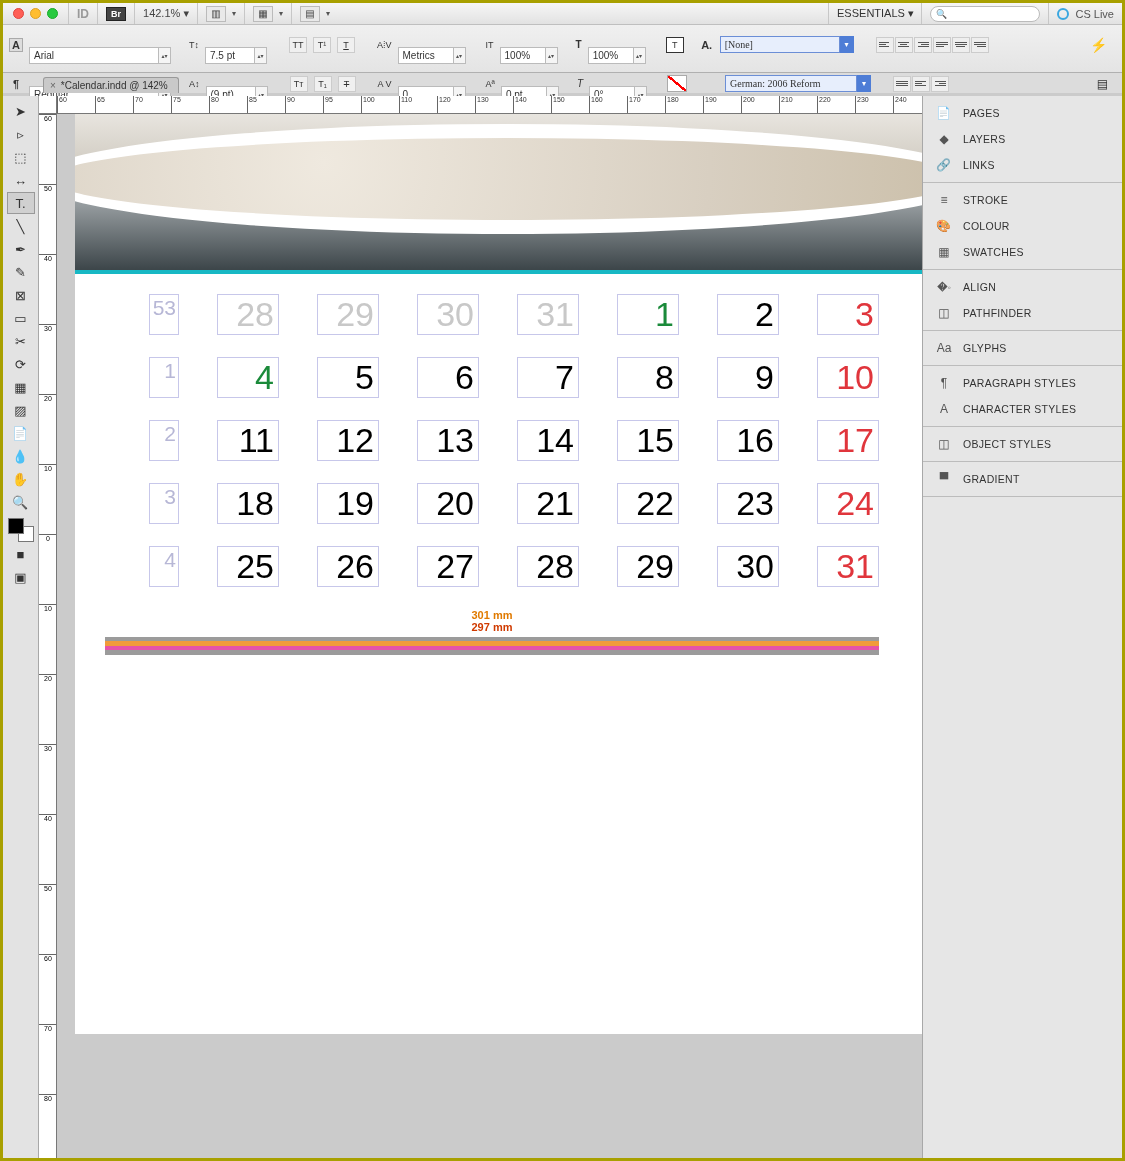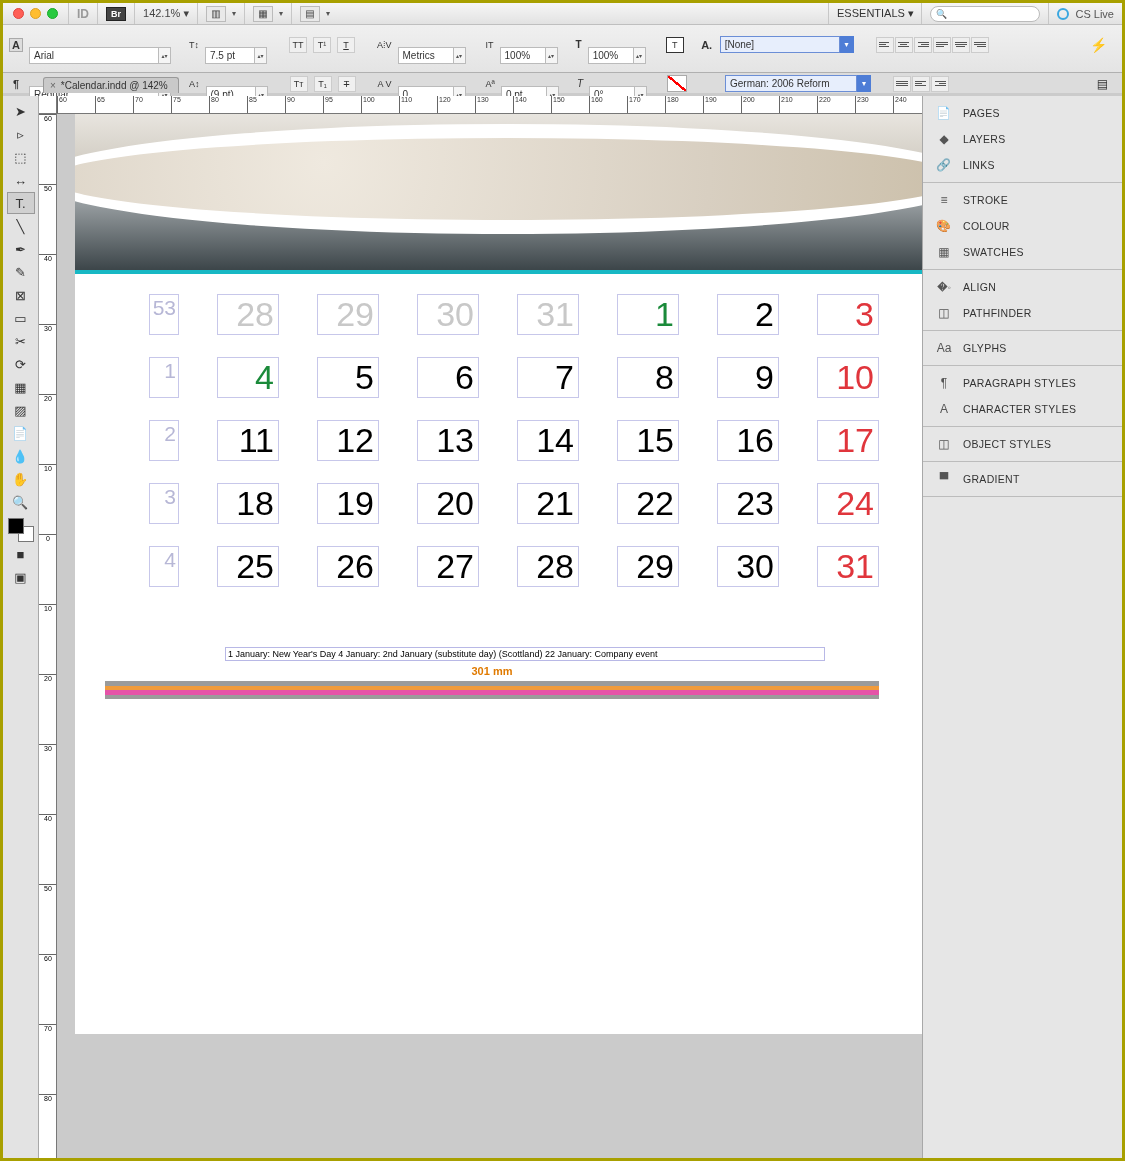--- a/index.html
+++ b/index.html
@@ -26,21 +26,21 @@
   .cslive{display:flex;align-items:center;gap:4px;font-size:11px;color:#555;}
   .cslive .ring{width:12px;height:12px;border:2px solid #3aa7e0;border-radius:50%;}
   
   .ctrlpanel{height:48px;background:linear-gradient(#f0f0f0,#e4e4e4);border-bottom:1px solid #b0b0b0;display:flex;flex-direction:column;font-size:10px;color:#333;}
   .cp-row{flex:1;display:flex;align-items:center;gap:6px;padding:0 6px;}
   .cp-row .lbl{width:14px;height:14px;display:flex;align-items:center;justify-content:center;font-size:11px;font-weight:bold;}
   .cp-input{height:17px;border:1px solid #bbb;background:#fff;padding:0 4px;font-size:10px;display:flex;align-items:center;}
   .cp-dd{display:flex;margin-top:22px;}
   .cp-dd .arr{width:12px;height:17px;border:1px solid #bbb;border-left:none;background:#f5f5f5;display:flex;flex-direction:column;align-items:center;justify-content:center;font-size:6px;color:#555;}
   .cp-tiny{width:18px;height:16px;border:1px solid #ccc;background:#f0f0f0;display:flex;align-items:center;justify-content:center;font-size:9px;}
-  .stylebox{width:120px;height:17px;border:1px solid #6b8ed6;background:#e7eefc;display:flex;align-items:center;padding:0 4px;font-size:10px;}
+  .stylebox{width:120px;height:17px;border:1px solid #6b8ed6;background:#e7eefc;display:flex;align-items:center;padding:0 4px;font-size:10px;font-family:Liberation Serif, serif;}
   .stylebox-arr{width:14px;height:17px;background:#4e7dd6;display:flex;align-items:center;justify-content:center;color:#fff;font-size:8px;}
   .noswatch{width:20px;height:17px;border:1px solid #aaa;background:#fff;position:relative;}
   .noswatch::after{content:"";position:absolute;left:0;top:0;right:0;bottom:0;background:linear-gradient(to top right,transparent 45%,red 45%,red 55%,transparent 55%);}
   .alignset{display:flex;gap:1px;}
   .alignset .ab{width:18px;height:16px;border:1px solid #ccc;background:#eee;display:flex;flex-direction:column;justify-content:center;padding:2px;gap:1px;}
   .alignset .ab span{height:1px;background:#555;}
   
   .doctab-bar{height:20px;background:#dcdcdc;display:flex;align-items:flex-end;padding-left:40px;}
   .doctab{background:#c9c9c9;border:1px solid #999;border-bottom:none;border-radius:3px 3px 0 0;padding:2px 10px 2px 6px;font-size:10px;color:#333;display:flex;align-items:center;gap:5px;}
   .doctab .close{font-size:10px;color:#666;}
@@ -412,22 +412,22 @@
                   <div class="wk">4</div>
                   <div class="cell ">25</div>
                   <div class="cell ">26</div>
                   <div class="cell ">27</div>
                   <div class="cell ">28</div>
                   <div class="cell ">29</div>
                   <div class="cell ">30</div>
                   <div class="cell red">31</div>
                 </div>
               </div>
-          <div class="events">1 January: New Year's Day   4 January: 2nd January (substitute day) (Scottland)   22 January: Company event</div>
           <div class="mmline mm1">301 mm</div>
+          <div class="mmline mm2">297 mm</div>
           <div class="footerstripes"></div>
         </div>
       </div>
     </div>
   </div>
 
   <div class="rightpanels">
     <div class="panel-group" id="pg1">
           <div class="panel-item small">
             <div class="pi-icon">📄</div>

